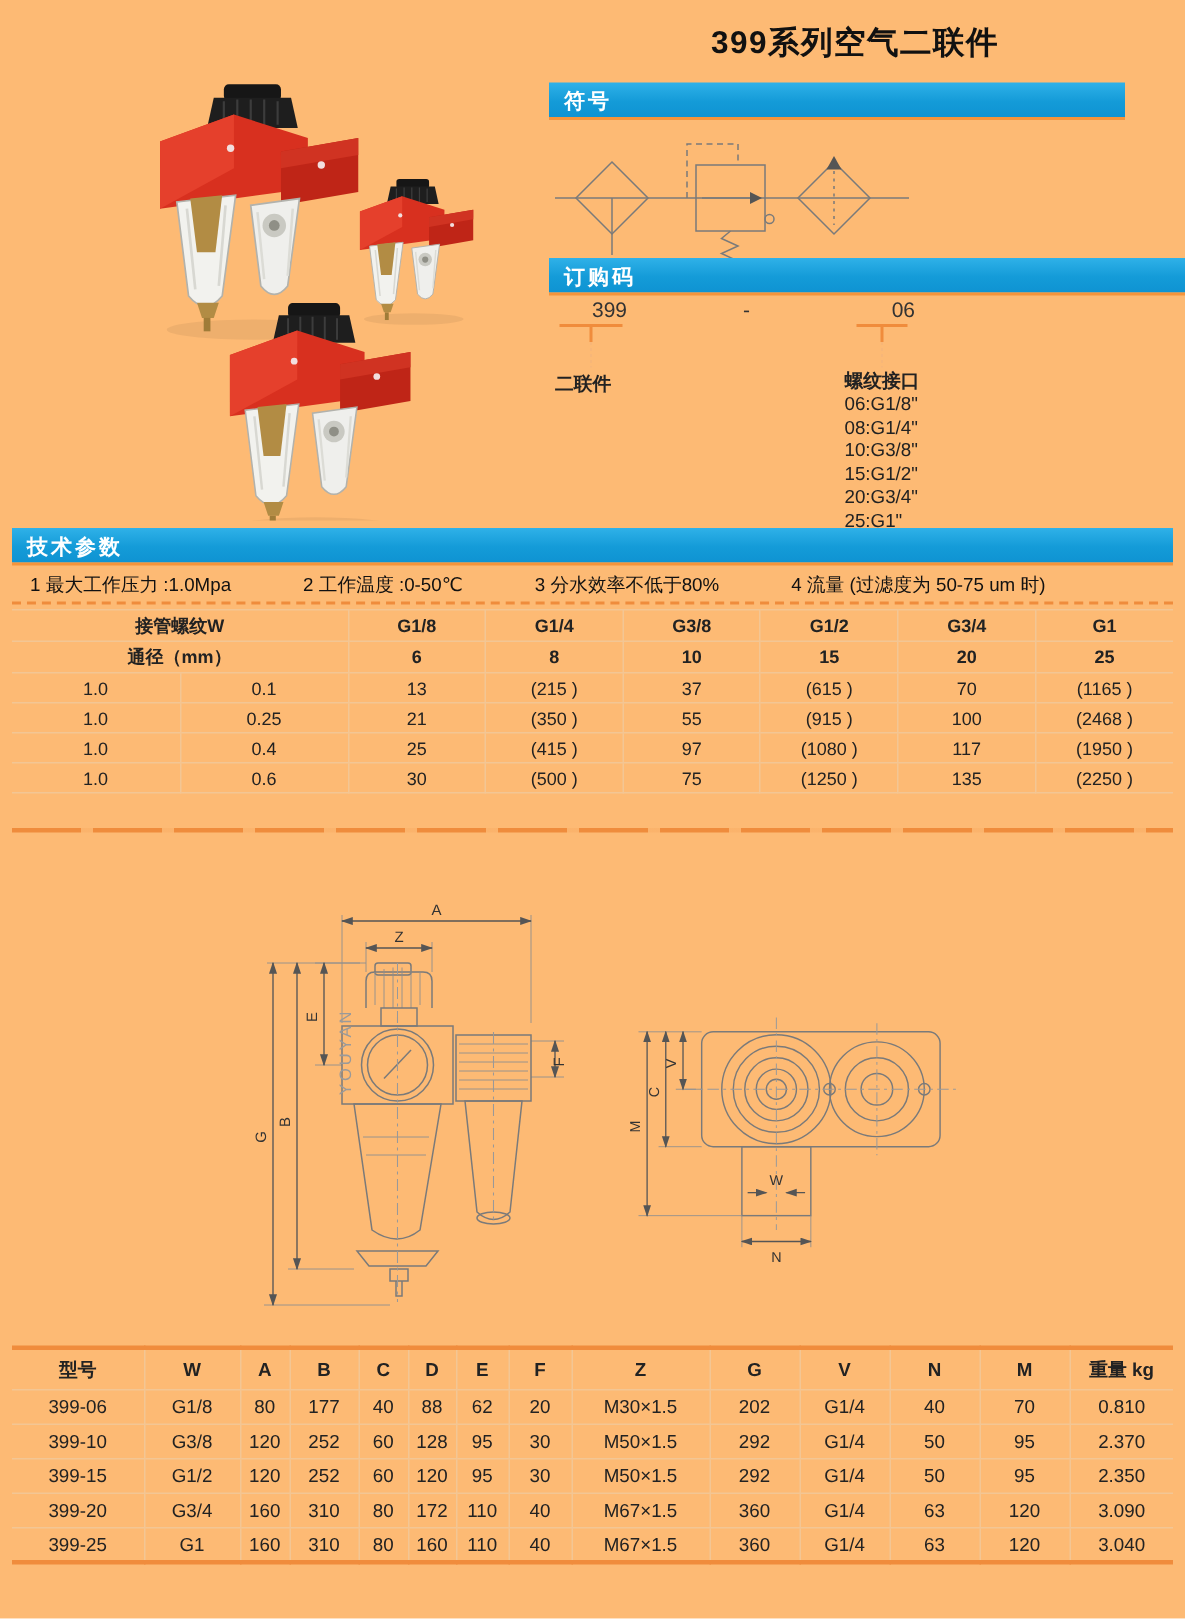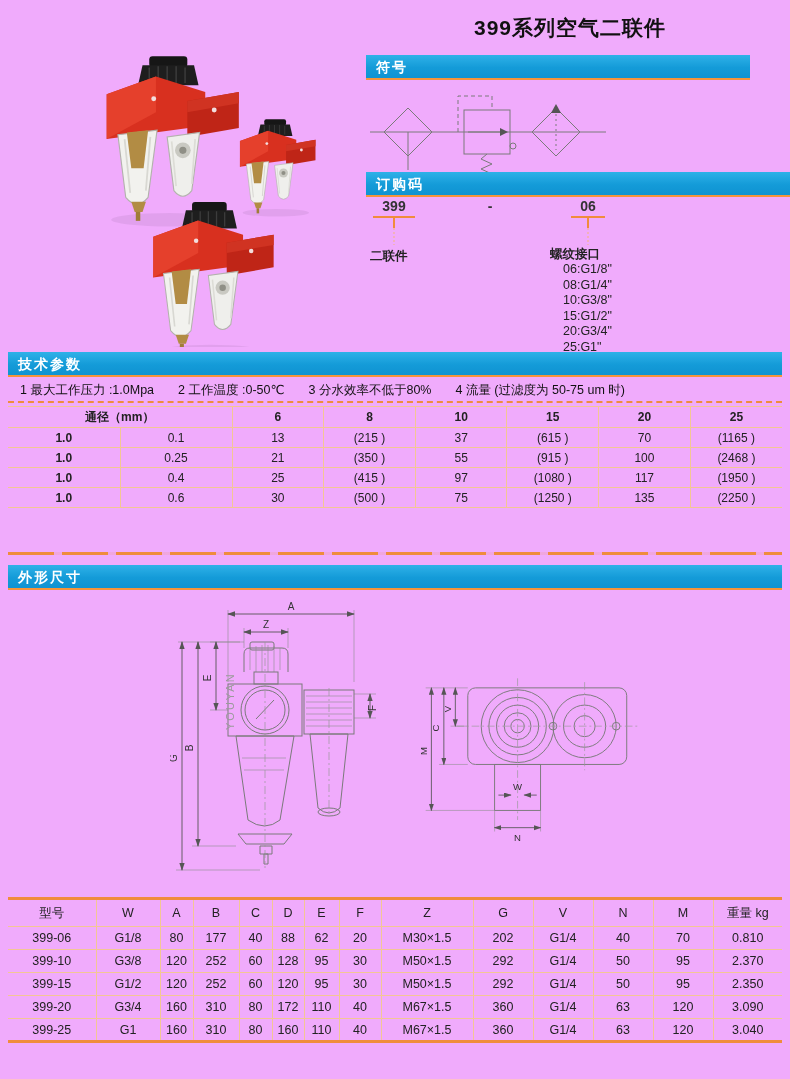--- a/index.html
+++ b/index.html
@@ -1,59 +1,59 @@
 <!DOCTYPE html>
 <html><head>
 <meta charset="utf-8">
 <style>
   * { margin:0; padding:0; box-sizing:border-box; }
   html,body { background:#fff; }
   .page {
     position:relative; width:790px; height:1079px; margin:0 auto;
-    background:#f0abfc; overflow:hidden;
+    background:#fdba74; overflow:hidden;
     font-family:"Liberation Sans","DejaVu Sans",sans-serif; color:#222;
   }
   .abs { position:absolute; }
   .page-title {
     left:355px; top:14px; width:430px; text-align:center;
     font-size:21px; font-weight:bold; color:#111; letter-spacing:1px;
   }
   .bar {
     background:linear-gradient(180deg,#2fb1e8 0%,#149bd8 55%,#0f93d2 100%);
     color:#fff; font-weight:bold; font-size:14px; line-height:24px; height:25px;
     padding-left:10px; letter-spacing:2px;
     border-bottom:2px solid #f5943b;
   }
   .bar-right { left:366px; top:55px; width:384px; }
   .bar-order { left:366px; top:172px; width:424px; }
   .bar-tech  { left:8px;  top:352px; width:774px; }
   .bar-dims  { left:8px;  top:565px; width:774px; }
 
-  .code-num { font-size:14px; color:#333; font-weight:bold; text-align:center; }
+  .code-num { font-size:14px; color:#333; font-weight:normal; text-align:right; }
   .code-label { font-size:12.5px; color:#222;font-weight:bold; }
   .option-line { font-size:12.5px; line-height:15.5px; color:#222; }
 
-  .notes { left:8px; top:382px; width:774px; display:flex; gap:24px; padding-left:12px;
+  .notes { left:8px; top:382px; width:774px; display:flex; gap:48px; padding-left:12px;
            font-size:12.5px; color:#111; white-space:nowrap; }
   .dash-line { left:8px; top:401px; width:774px; height:0;
                border-top:2px dashed #ef8c3c; }
   .thick-dash { left:8px; top:552px; width:774px; height:3px;
     background:repeating-linear-gradient(90deg,#ef8c3c 0 46px,rgba(239,140,60,.15) 46px 54px); }
 
   table { border-collapse:collapse; table-layout:fixed; }
   .tech-table { left:8px; top:406px; width:774px; font-size:12px; border-top:1px solid #8a8a8a; }
   .tech-table td { border:1px solid #f3c694; text-align:center; height:21px; color:#222; }
   .tech-table tr.hdr td { font-weight:bold; }
-  .tech-table td:first-child { border-left:none;font-weight:bold; }
+  .tech-table td:first-child { border-left:none; }
   .tech-table td:last-child { border-right:none; }
   .tech-table tr.data td { border-top-style:dashed; height:20px; }
 
   .dim-table { left:8px; top:897px; width:774px; font-size:12.5px;
     border-top:3px solid #f08c3c; border-bottom:3px solid #f08c3c; }
-  .dim-table th { font-weight:normal; height:28px; border:1px solid #f3c694; color:#222; }
+  .dim-table th { font-weight:bold; height:28px; border:1px solid #f3c694; color:#222; }
   .dim-table td { text-align:center; height:23px; border:1px solid #f3c694; color:#222; }
   .dim-table th:first-child, .dim-table td:first-child { border-left:none; }
   .dim-table th:last-child,  .dim-table td:last-child  { border-right:none; }
 
   svg .ln   { stroke:#7a7a7a; stroke-width:1; fill:none; }
   svg .ctr  { stroke:#999; stroke-width:.7; fill:none; stroke-dasharray:8 3 2 3; }
   svg .dim  { stroke:#555; stroke-width:.9; fill:none; }
   svg .ext  { stroke:#8f8f8f; stroke-width:.6; fill:none; }
   svg .dtx  { font-size:10px; fill:#333; font-family:"Liberation Sans",sans-serif; }
   svg .wm   { font-size:11px; fill:#9a9a9a; letter-spacing:2px; }
@@ -119,21 +119,21 @@
   <div class="abs code-num" style="left:566px;top:198px;width:44px">06</div>
   <svg class="abs" style="left:372px;top:216px" width="44" height="30">
     <path d="M1,1 H43 M22,1 V12" stroke="#f08c3c" stroke-width="2" fill="none"></path>
     <path d="M22,12 V29" stroke="#f5b57a" stroke-width="1" stroke-dasharray="2 2" fill="none"></path>
   </svg>
   <svg class="abs" style="left:570px;top:216px" width="36" height="30">
     <path d="M1,1 H35 M18,1 V12" stroke="#f08c3c" stroke-width="2" fill="none"></path>
     <path d="M18,12 V29" stroke="#f5b57a" stroke-width="1" stroke-dasharray="2 2" fill="none"></path>
   </svg>
   <div class="abs code-label" style="left:370px;top:248px">二联件</div>
-  <div class="abs code-label" style="left:550px;top:246px">螺纹接口</div>
+  <div class="abs code-label" style="left:563px;top:246px">螺纹接口</div>
   <div class="abs" style="left:563px;top:262px">
       <div class="option-line">06:G1/8"</div>
       <div class="option-line">08:G1/4"</div>
       <div class="option-line">10:G3/8"</div>
       <div class="option-line">15:G1/2"</div>
       <div class="option-line">20:G3/4"</div>
       <div class="option-line">25:G1"</div>
     </div>
 
   <div class="abs bar bar-tech">技术参数</div>
@@ -150,20 +150,29 @@
         <col style="width:112px">
         <col style="width:112px">
         <col>
         <col>
         <col>
         <col>
         <col>
         <col>
       </colgroup>
     <tbody>
+      <tr class="hdr">
+        <td colspan="2">接管螺纹W</td>
+        <td>G1/8</td>
+        <td>G1/4</td>
+        <td>G3/8</td>
+        <td>G1/2</td>
+        <td>G3/4</td>
+        <td>G1</td>
+      </tr>
       <tr class="hdr">
         <td colspan="2">通径（mm）</td>
         <td>6</td>
         <td>8</td>
         <td>10</td>
         <td>15</td>
         <td>20</td>
         <td>25</td>
       </tr>
     </tbody>
@@ -205,21 +214,20 @@
           <td>(500 )</td>
           <td>75</td>
           <td>(1250 )</td>
           <td>135</td>
           <td>(2250 )</td>
         </tr>
       </tbody>
   </table>
   <div class="abs thick-dash"></div>
 
-  <div class="abs bar bar-dims">外形尺寸</div>
 
   <svg class="abs" style="left:170px;top:598px" width="215" height="292" viewBox="0 0 215 292">
     <defs>
       <marker id="ar" markerWidth="9" markerHeight="8" refX="8" refY="3" orient="auto-start-reverse">
         <path d="M0,0 L9,3 L0,6 Z" fill="#555"></path>
       </marker>
     </defs>
 
     <line x1="58" y1="84" x2="58" y2="12" class="ext"></line>
     <line x1="184" y1="84" x2="184" y2="12" class="ext"></line>

